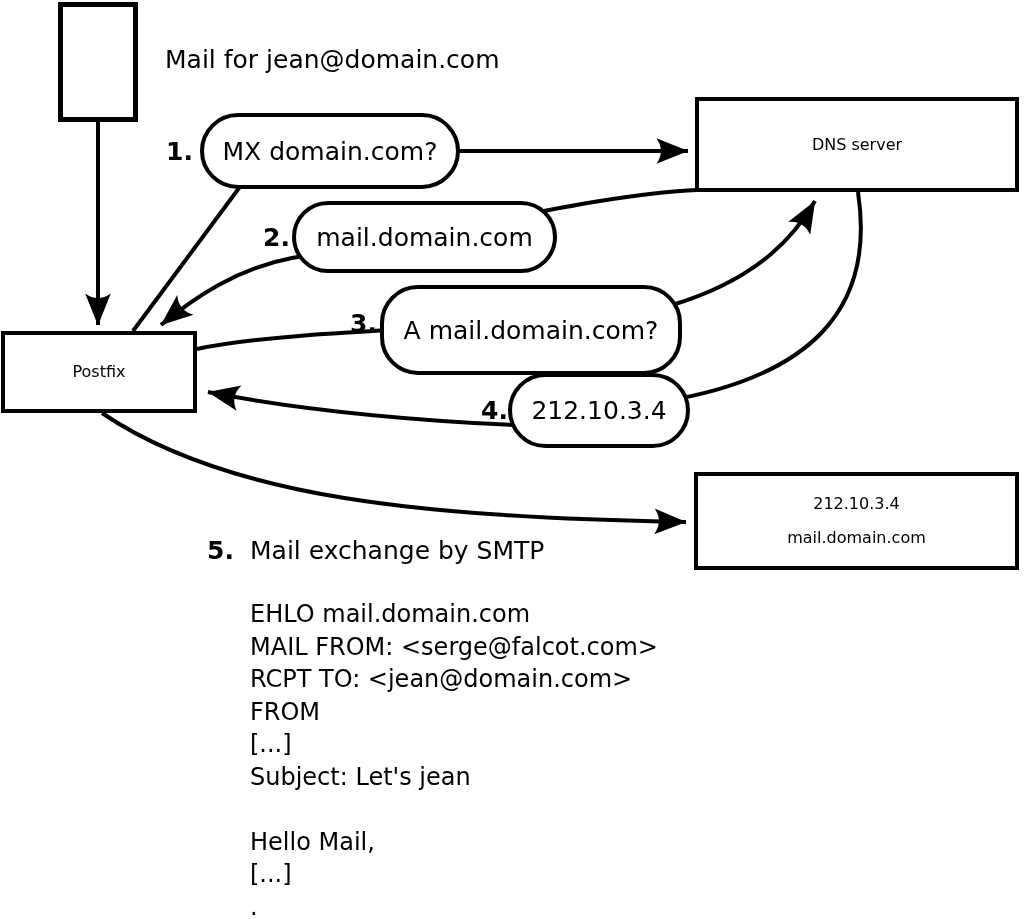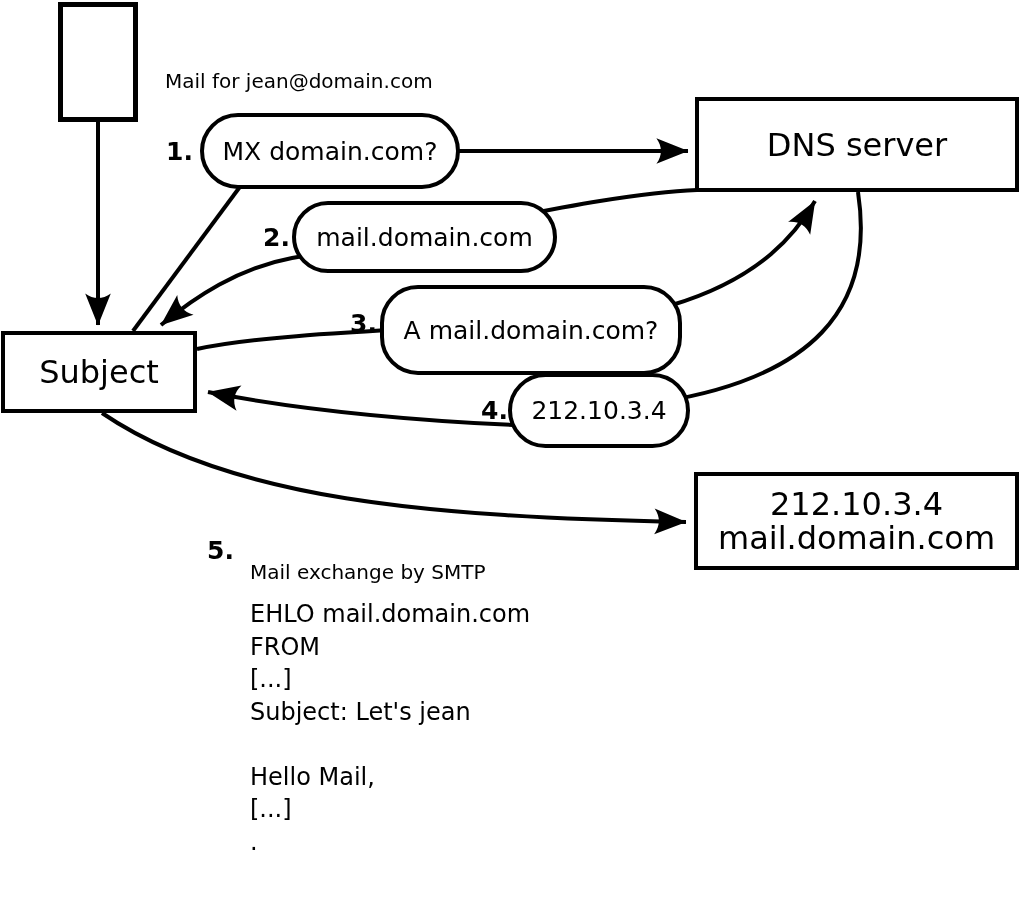--- a/index.html
+++ b/index.html
@@ -23,21 +23,21 @@
   }
   .node {
     position: absolute;
     box-sizing: border-box;
     background: #ffffff;
     border: 4px solid #000000;
     display: flex;
     align-items: center;
     justify-content: center;
     z-index: 2;
-    font-size: 32px;
+    font-size: 16px;
     line-height: 34px;
     text-align: center;
   }
   .pill {
     position: absolute;
     box-sizing: border-box;
     background: #ffffff;
     border: 4px solid #000000;
     display: flex;
     align-items: center;
@@ -49,23 +49,22 @@
   .stepnum {
     position: absolute;
     z-index: 3;
     font-weight: bold;
     font-size: 25px;
     white-space: nowrap;
   }
   .freetext {
     position: absolute;
     z-index: 3;
-    font-size: 20px;
+    font-size: 25px;
     white-space: nowrap;
-    margin-top: 24px;
   }
   #envelope {
     position: absolute;
     box-sizing: border-box;
     left: 58px; top: 2px;
     width: 80px; height: 120px;
     border: 5px solid #000000;
     background: #ffffff;
     z-index: 2;
   }
@@ -116,21 +115,21 @@
       <path d="M 600 428 C 430 424 300 410 208 392" marker-end="url(#arrow)"></path>
       <path d="M 102 413 C 230 500 430 517 686 522" marker-end="url(#arrow)"></path>
     </g>
   </svg>
 
   <div id="envelope"></div>
 
   <div class="freetext" id="title-text">Mail for jean@domain.com</div>
 
   <div class="node" id="postfix-box">
-    <span>Subject</span>
+    <span>Postfix</span>
   </div>
 
   <div class="node" id="dns-box">
     <span>DNS server</span>
   </div>
 
   <div class="node" id="mail-box">
     <span>212.10.3.4</span>
     <span>mail.domain.com</span>
   </div>
@@ -151,20 +150,22 @@
   <div class="stepnum" id="num-1">1.</div>
   <div class="stepnum" id="num-2">2.</div>
   <div class="stepnum" id="num-3">3.</div>
   <div class="stepnum" id="num-4">4.</div>
   <div class="stepnum" id="num-5">5.</div>
 
   <div class="freetext" id="step5-text">Mail exchange by SMTP</div>
 
   <div id="smtp-block">
     <div class="smtp-line">EHLO mail.domain.com</div>
+    <div class="smtp-line">MAIL FROM: &lt;serge@falcot.com&gt;</div>
+    <div class="smtp-line">RCPT TO: &lt;jean@domain.com&gt;</div>
     <div class="smtp-line">FROM</div>
     <div class="smtp-line">[...]</div>
     <div class="smtp-line">Subject: Let's jean</div>
     <div class="smtp-line"></div>
     <div class="smtp-line">Hello Mail,</div>
     <div class="smtp-line">[...]</div>
     <div class="smtp-line">.</div>
   </div>
 
 </div>

